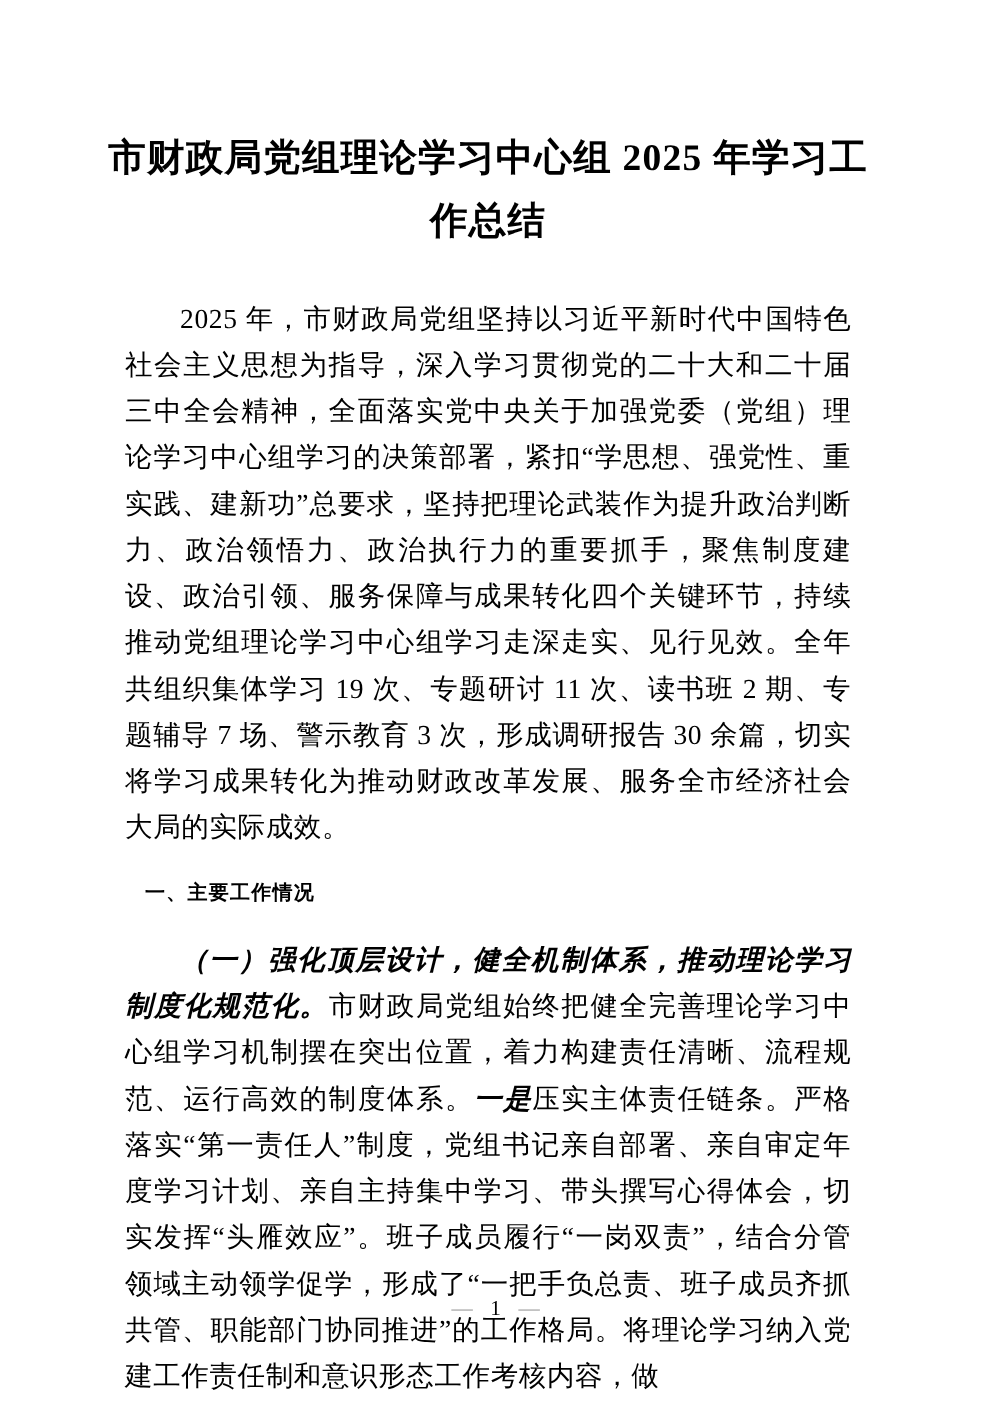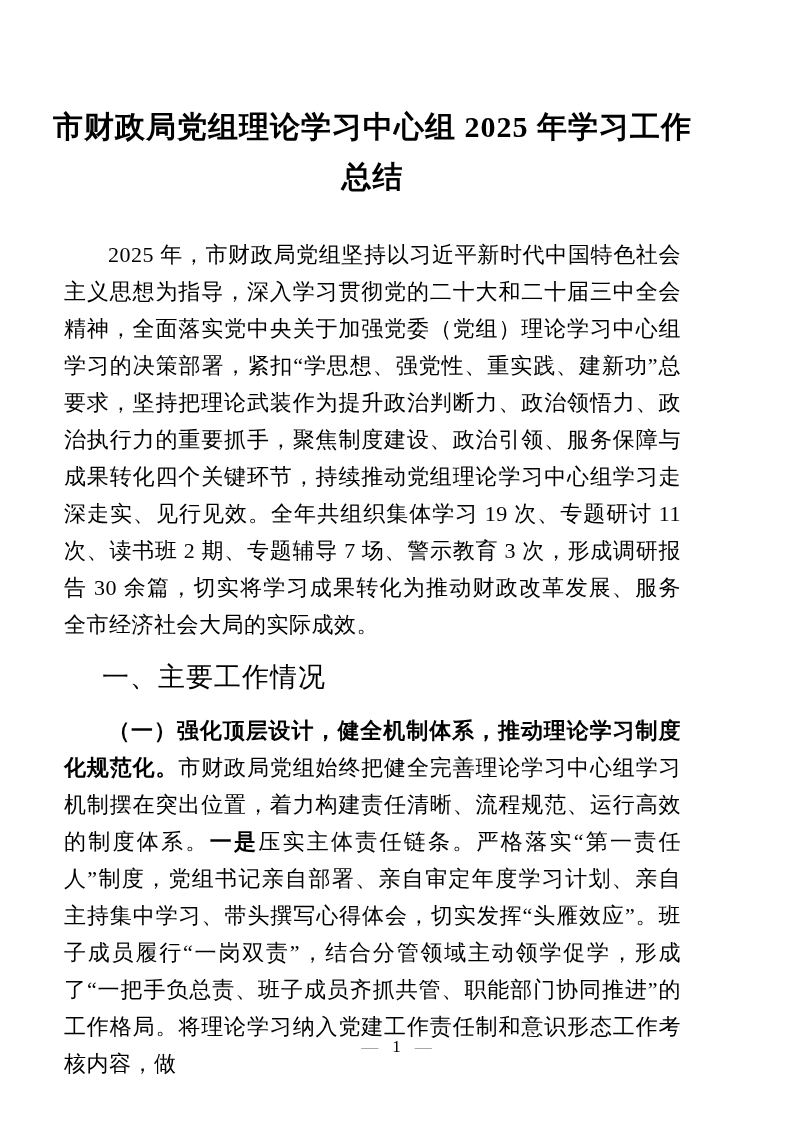--- a/index.html
+++ b/index.html
@@ -12,21 +12,21 @@
     height: 1122px;
     position: relative;
     overflow: hidden;
     font-family: "Liberation Serif", serif;
     color: #000000;
   }
   .page {
     box-sizing: border-box;
     width: 793px;
     height: 1122px;
-    padding: 102px 96px 0 48px;
+    padding: 102px 96px 0 84px;
     position: relative;
   }
   .doc-title {
     margin: 0 0 34px 0;
     font-size: 30px;
     line-height: 50px;
     font-weight: bold;
     text-align: center;
     font-family: "Liberation Serif", serif;
     letter-spacing: 1px;
@@ -36,26 +36,27 @@
     margin: 16px;
     font-size: 22px;
     line-height: 37px;
     text-align: justify;
     text-indent: 2em;
     font-family: "Liberation Serif", serif;
     letter-spacing: 0.5px;
   }
   .para .run.bold {
     font-weight: bold;
+    font-style: italic;
   }
   .sec-heading {
     margin: 0;
-    font-size: 27px;
+    font-size: 16px;
     line-height: 37px;
-    font-weight: normal;
+    font-weight: bold;
     text-indent: 2em;
     font-family: "Liberation Sans", sans-serif;
     letter-spacing: 1px;
   }
   .footer {
     position: absolute;
     left: 0;
     top: 1036px;
     width: 793px;
     display: flex;

